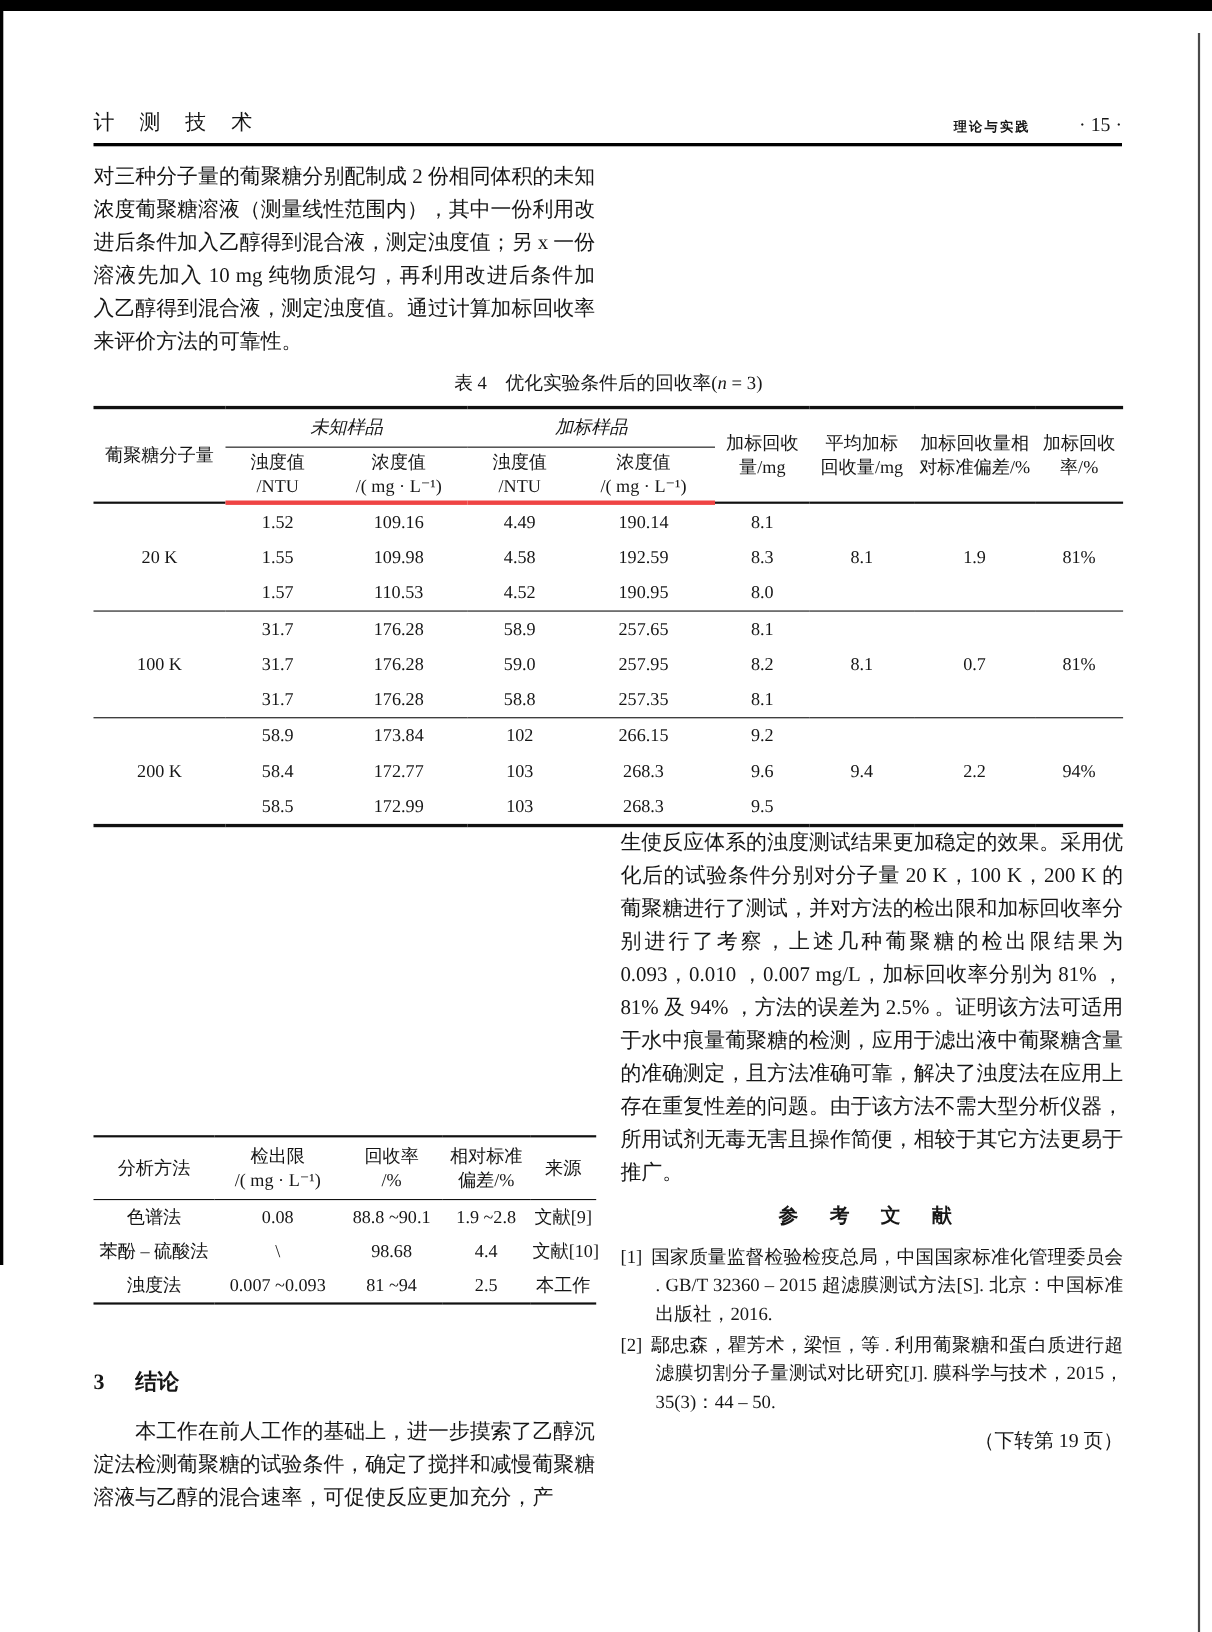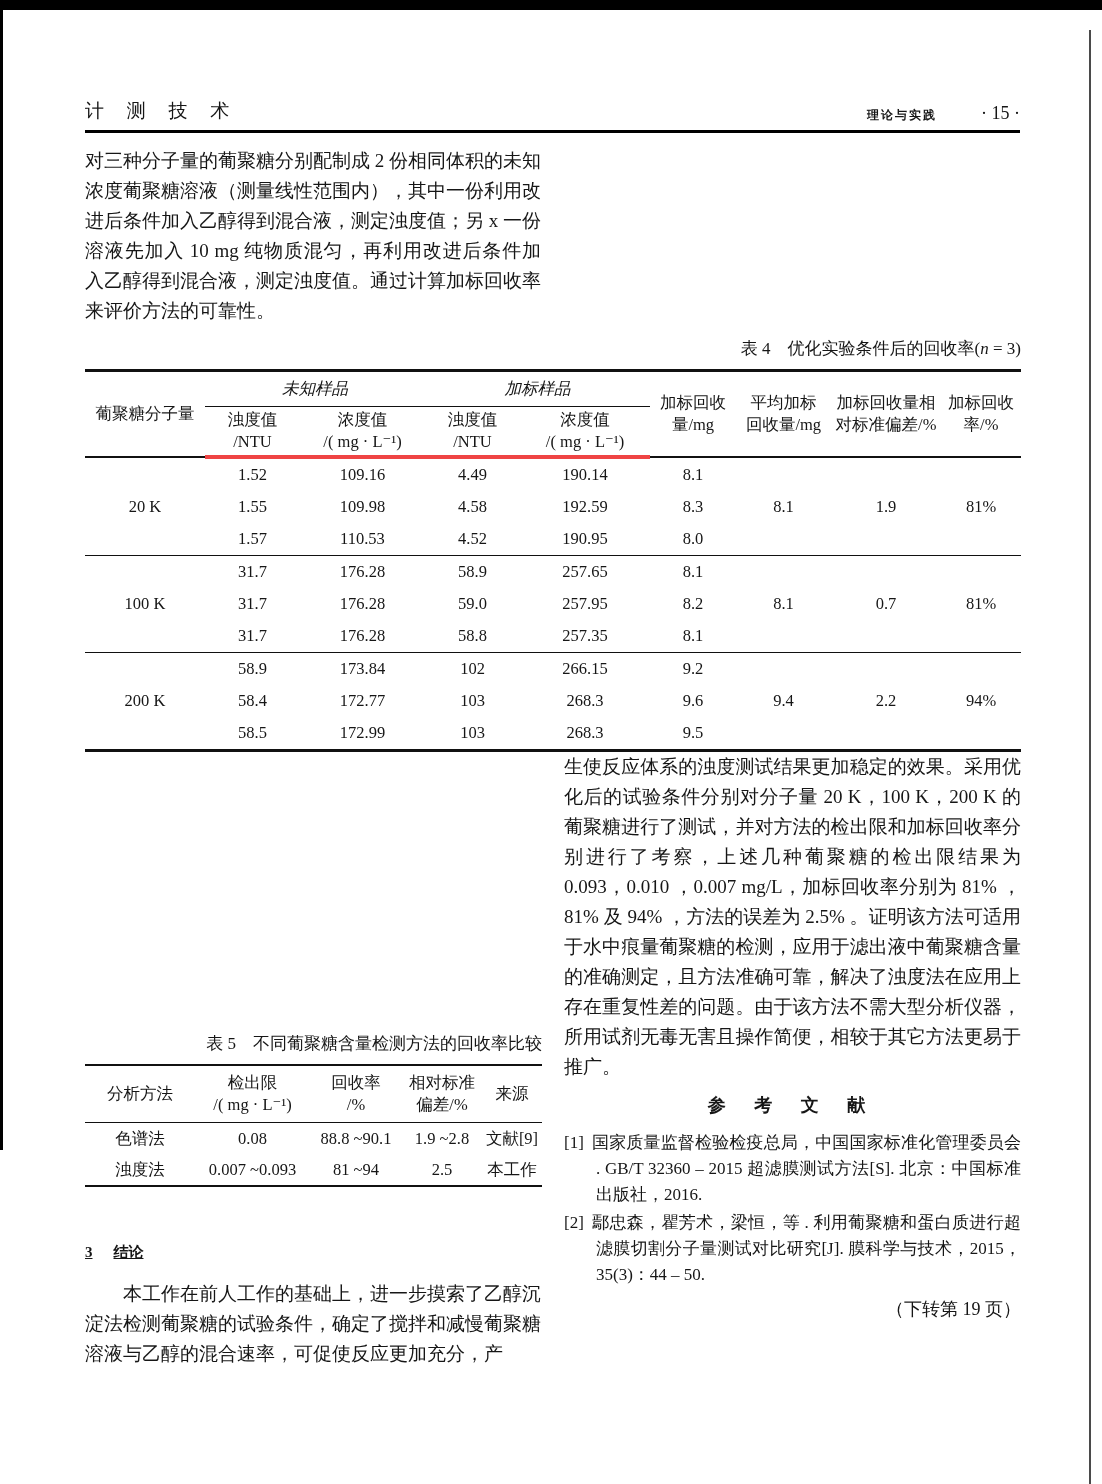--- a/index.html
+++ b/index.html
@@ -30,42 +30,42 @@
   .col p { margin:0; }
   .indent { text-indent:2em; }
   .formula-row { display:flex; justify-content:space-between; }
 
   #top-left  { left:85px;  top:146px; }
   #top-right { left:564px; top:146px; }
   #mid-left  { left:85px;  top:752px; }
   #mid-right { left:564px; top:752px; width:457px; }
 
   
-  .tbl-caption { text-align:right; font-size:17px; margin-bottom:9px; }
+  .tbl-caption { text-align:center; font-size:17px; margin-bottom:9px; }
   .tbl-caption .cap-label { margin-right:1em; }
   table { border-collapse:collapse; table-layout:fixed; }
   th,td { font-weight:normal; text-align:center; vertical-align:middle; padding:0 2px; }
 
   #table4-wrap { position:absolute; left:85px; top:337px; width:936px; }
   #t4 { width:936px; font-size:16.5px; border-top:3px solid #111; border-bottom:3px solid #111; }
   #t4 .h1 th { height:34px; }
   #t4 .h2 th { height:48px; line-height:22px; border-bottom:4px solid #ef4444; }
   #t4 .h1 th[rowspan] { border-bottom:2px solid #111; line-height:22px; }
   #t4 .grp { border-bottom:1px solid #111;font-style:italic; }
   #t4 tbody td { height:32px; }
   #t4 tbody tr.gs td { border-top:1px solid #111; }
 
   #table5-wrap { position:absolute; left:85px; top:1032px; width:457px; }
   #t5 { width:457px; font-size:16.5px; border-top:2.5px solid #111; border-bottom:2.5px solid #111; }
   #t5 thead th { height:56px; line-height:22px; border-bottom:1.5px solid #111; }
   #t5 tbody td { height:31px; white-space:nowrap; }
 
   
   #conclusion { position:absolute; left:85px; top:1243px; width:456px; }
-  .sec-head { font-size:15px; font-weight:bold; margin-bottom:17px;text-decoration:underline; }
+  .sec-head { font-size:20px; font-weight:bold; margin-bottom:17px; }
   .sec-head .sec-no { margin-right:1.4em; }
   #conclusion p { margin:0; font-size:19px; line-height:30px; text-align:justify; text-indent:2em; }
 
   
   .ref-heading { text-align:center; font-size:18px; font-weight:bold; letter-spacing:12px; margin:8px 0 10px 0; }
   .ref { font-size:17px; line-height:26px; text-align:justify; padding-left:32px; text-indent:-32px; margin-bottom:2px; }
   .ref .marker { padding-right:8px; }
   .continuation { text-align:right; font-size:18px; margin-top:6px; }
 </style>
 </head>
@@ -197,23 +197,20 @@
             <td>103</td>
             <td>268.3</td>
             <td>9.5</td>
           </tr>
         </tbody>
     </table>
   </div>
 
 
   <div id="table5-wrap">
-    <div class="tbl-caption">
-      <span class="cap-label">表 5</span><span>不同葡聚糖含量检测方法的回收率比较</span>
-    </div>
     <table id="t5">
       <colgroup>
         <col style="width:110px">
           <col style="width:115px">
           <col style="width:92px">
           <col style="width:80px">
           <col style="width:60px">
       </colgroup>
       <thead>
         <tr>
@@ -226,20 +223,27 @@
       </thead>
       <tbody>
           <tr>
             <td>色谱法</td>
             <td>0.08</td>
             <td>88.8 ~90.1</td>
             <td>1.9 ~2.8</td>
             <td>文献[9]</td>
           </tr>
           <tr>
+            <td>苯酚 – 硫酸法</td>
+            <td>\</td>
+            <td>98.68</td>
+            <td>4.4</td>
+            <td>文献[10]</td>
+          </tr>
+          <tr>
             <td>浊度法</td>
             <td>0.007 ~0.093</td>
             <td>81 ~94</td>
             <td>2.5</td>
             <td>本工作</td>
           </tr>
         </tbody>
     </table>
   </div>
 

